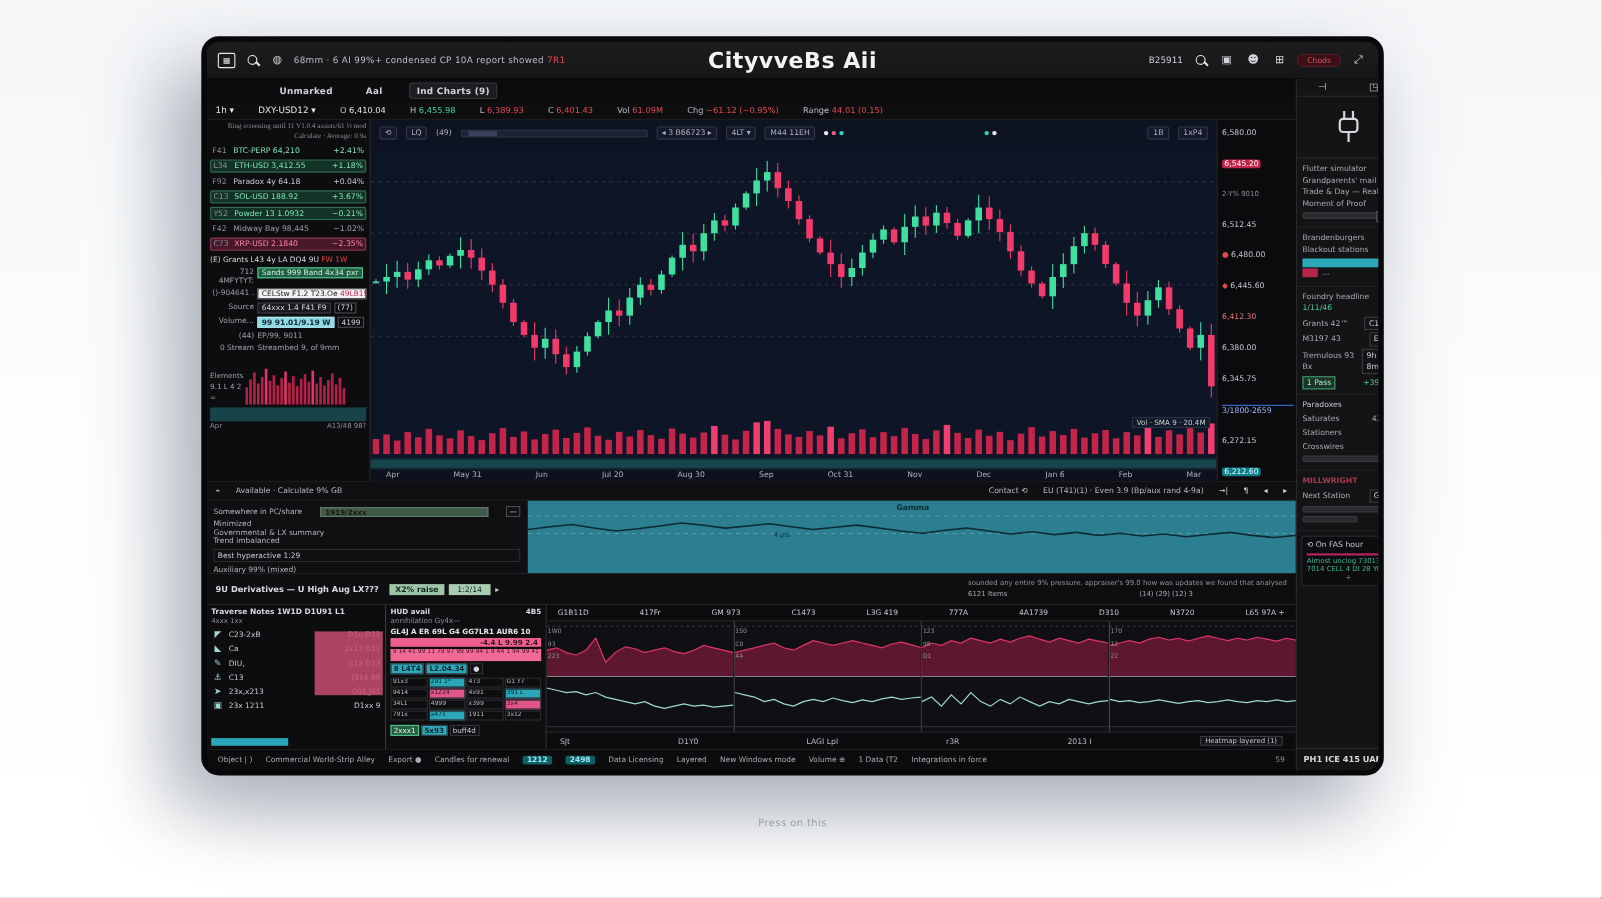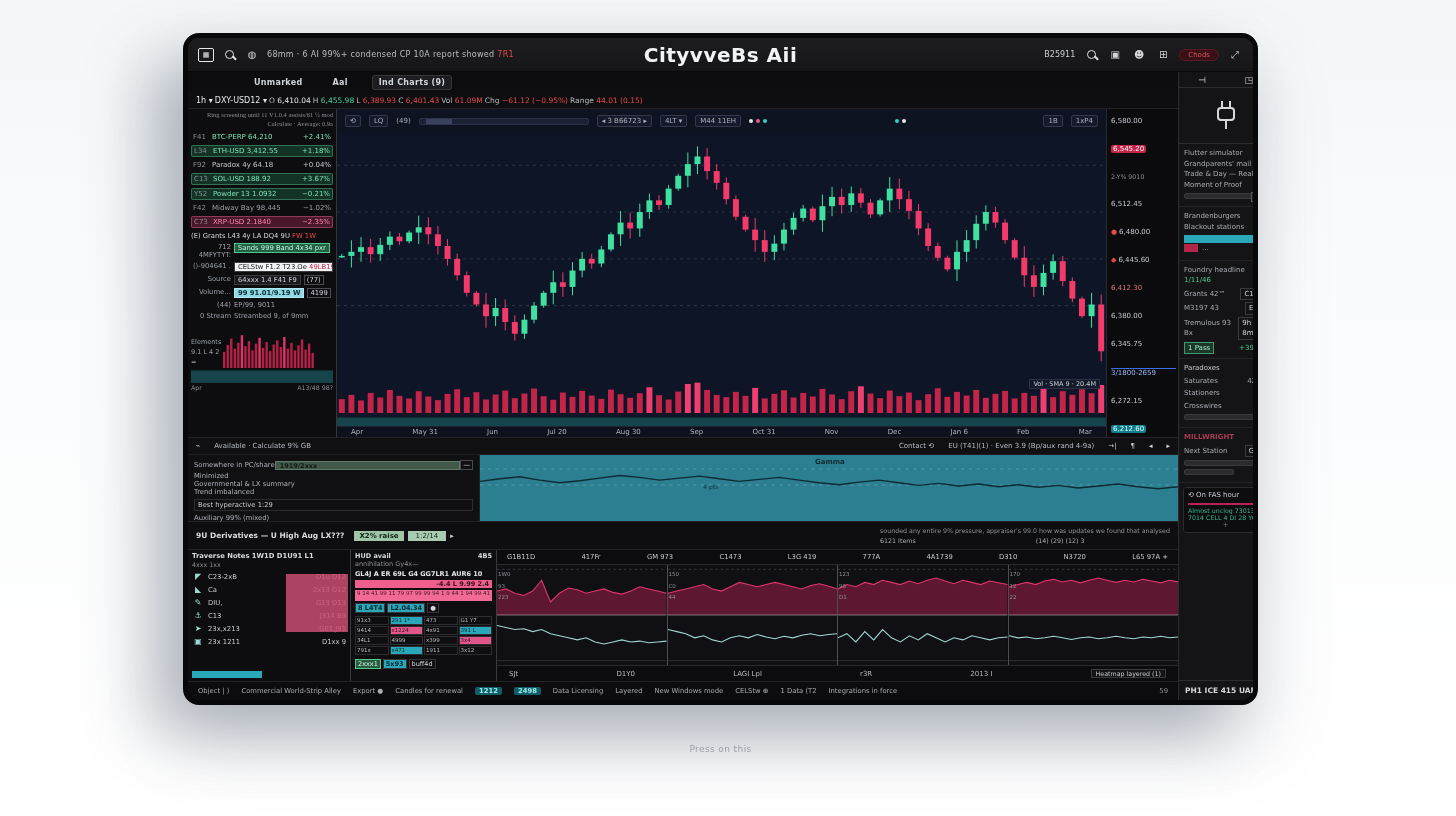--- a/index.html
+++ b/index.html
@@ -30,21 +30,21 @@
 
   
   .frame { flex:1; display:flex; min-height:0; }
   .main-col { width:990px; display:flex; flex-direction:column; min-height:0; background:#0f0f11; }
   .rsidebar { flex:1; background:#141416; border-left:1px solid #2c2c2f; display:flex; flex-direction:column; font-size:7px; }
 
   
   .tabbar { height:20px; background:#0c0c0e; display:flex; align-items:center; gap:18px; padding-left:60px; flex:0 0 auto; }
   .tab { font-size:8px; color:#cfd3da; font-weight:bold; letter-spacing:.3px; padding:2px 6px; }
   .tab.active { background:#1d1d21; border:1px solid #36363b; border-radius:3px; }
-  .ohlcrow { height:16px; display:flex; align-items:center; gap:2px; padding:0 8px; font-size:7.5px; color:#b7bbc2; flex:0 0 auto; background:#0e0e10; }
+  .ohlcrow { height:16px; display:flex; align-items:center; gap:22px; padding:0 8px; font-size:7.5px; color:#b7bbc2; flex:0 0 auto; background:#0e0e10; }
   .ohlcrow .sym { font-size:8px; color:#e4e6ea; }
   .ohlc-item { white-space:nowrap; }
   .ohlc-item .v.r { color:#e5484d; } .ohlc-item .v.g { color:#46d39a; } .ohlc-item .v.w { color:#e4e6ea; }
 
   
   .chartrow { height:330px; display:flex; flex:0 0 auto; border-top:1px solid #232326; border-bottom:1px solid #232326; }
   .watchlist { width:149px; border-right:1px solid #35353a; background:#0d0d0f; display:flex; flex-direction:column; padding:2px 3px; overflow:hidden; }
   .wl-head { font-size:6.5px; color:#8a8e95; line-height:1.35; text-align:right;font-family:Liberation Serif, serif; }
   .wl-row { display:flex; gap:3px; align-items:center; margin-top:3px; border-radius:2px; padding:1px 2px; font-size:7px; }
   .wl-row .idx { width:16px; color:#8a8e95; flex:0 0 auto; }
@@ -89,21 +89,21 @@
   .ptag-blue { border-top:1px solid #3b6fe0; color:#9db9f5; }
   .ptag-teal { background:#0f7f8c; color:#e7fbff; padding:0 2px; border-radius:2px; }
   .pl .mark { color:#e5484d; margin-right:2px; }
 
   
   .midband { height:84px; display:flex; flex-direction:column; border-bottom:1px solid #232326; background:#101013; flex:0 0 auto; }
   .mb-head { height:17px; display:flex; align-items:center; gap:14px; padding:0 8px; font-size:7px; color:#b7bbc2; border-bottom:1px solid #1e1e21; }
   .mb-head .ic { color:#d5d7da; }
   .mb-body { flex:1; display:flex; min-height:0; }
   .mb-left { width:292px; border-right:1px solid #232326; padding:3px 6px; font-size:6.8px; color:#aeb2b9; }
-  .mb-prog { display:flex; align-items:center; gap:0; margin:2px 0; }
+  .mb-prog { display:flex; align-items:center; gap:16px; margin:2px 0; }
   .mb-prog .bar { flex:1; height:9px; background:#42584a; border:1px solid #5d7a66; position:relative; }
   .mb-prog .bar .fill { height:100%; background:#8fae96; width:62%; }
   .mb-prog .bar .txt { position:absolute; left:4px; top:0; font-size:6.5px; color:#0d1a12; font-weight:bold; }
   .mb-row-box { border:1px solid #2c2c30; padding:1px 3px; margin-top:3px; color:#c6cad1; }
   .tealchart { flex:1; position:relative; }
   .tealchart svg { display:block; width:100%; height:100%; }
   .tc-label { position:absolute; left:48%; top:3px; font-size:7px; color:#0d2b31; font-weight:bold; }
   .tc-note { position:absolute; left:32%; top:42%; font-size:6px; color:#0e333b; }
 
   
@@ -847,21 +847,21 @@
         <div class="statusbar">
           <span>Object | )</span>
           <span>Commercial World-Strip Alley</span>
           <span>Export ●</span>
           <span>Candles for renewal</span>
           <span class="sb-badge">1212</span>
           <span class="sb-badge">2498</span>
           <span>Data Licensing</span>
           <span>Layered</span>
           <span>New Windows mode</span>
-          <span>CELStw ⊕</span>
+          <span>Volume ⊕</span>
           <span>1 Data (T2</span>
           <span>Integrations in force</span>
           <span class="right">59</span>
         </div>
       </div>
 
       <div class="rsidebar">
         <div class="rs-tools">
           <span>⊣</span>
           <span>◳</span>

